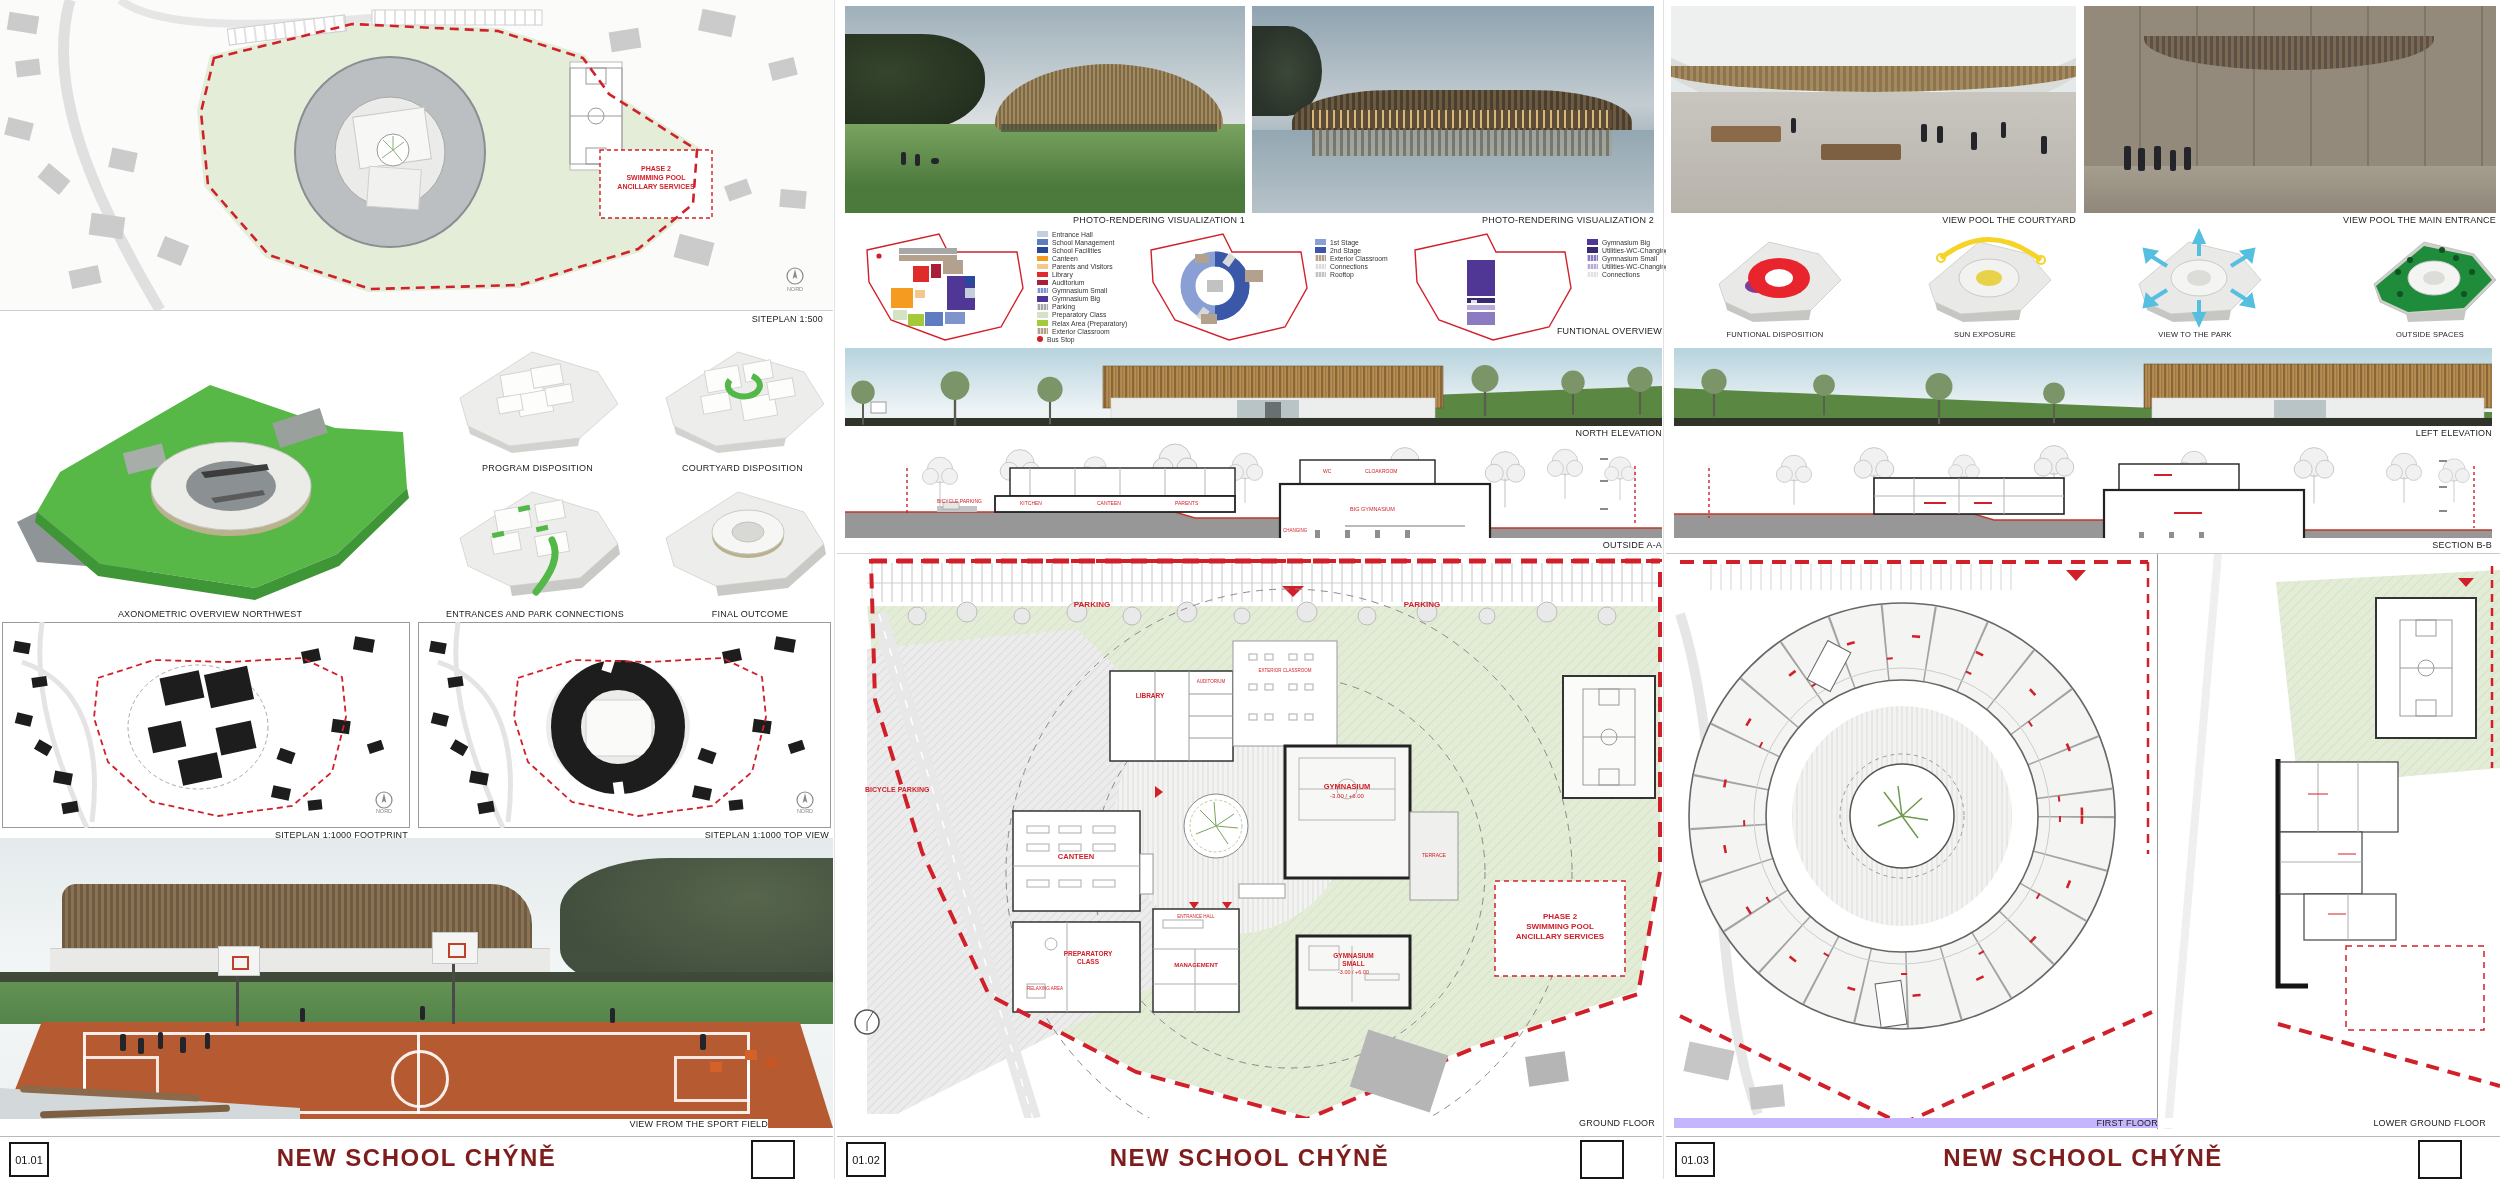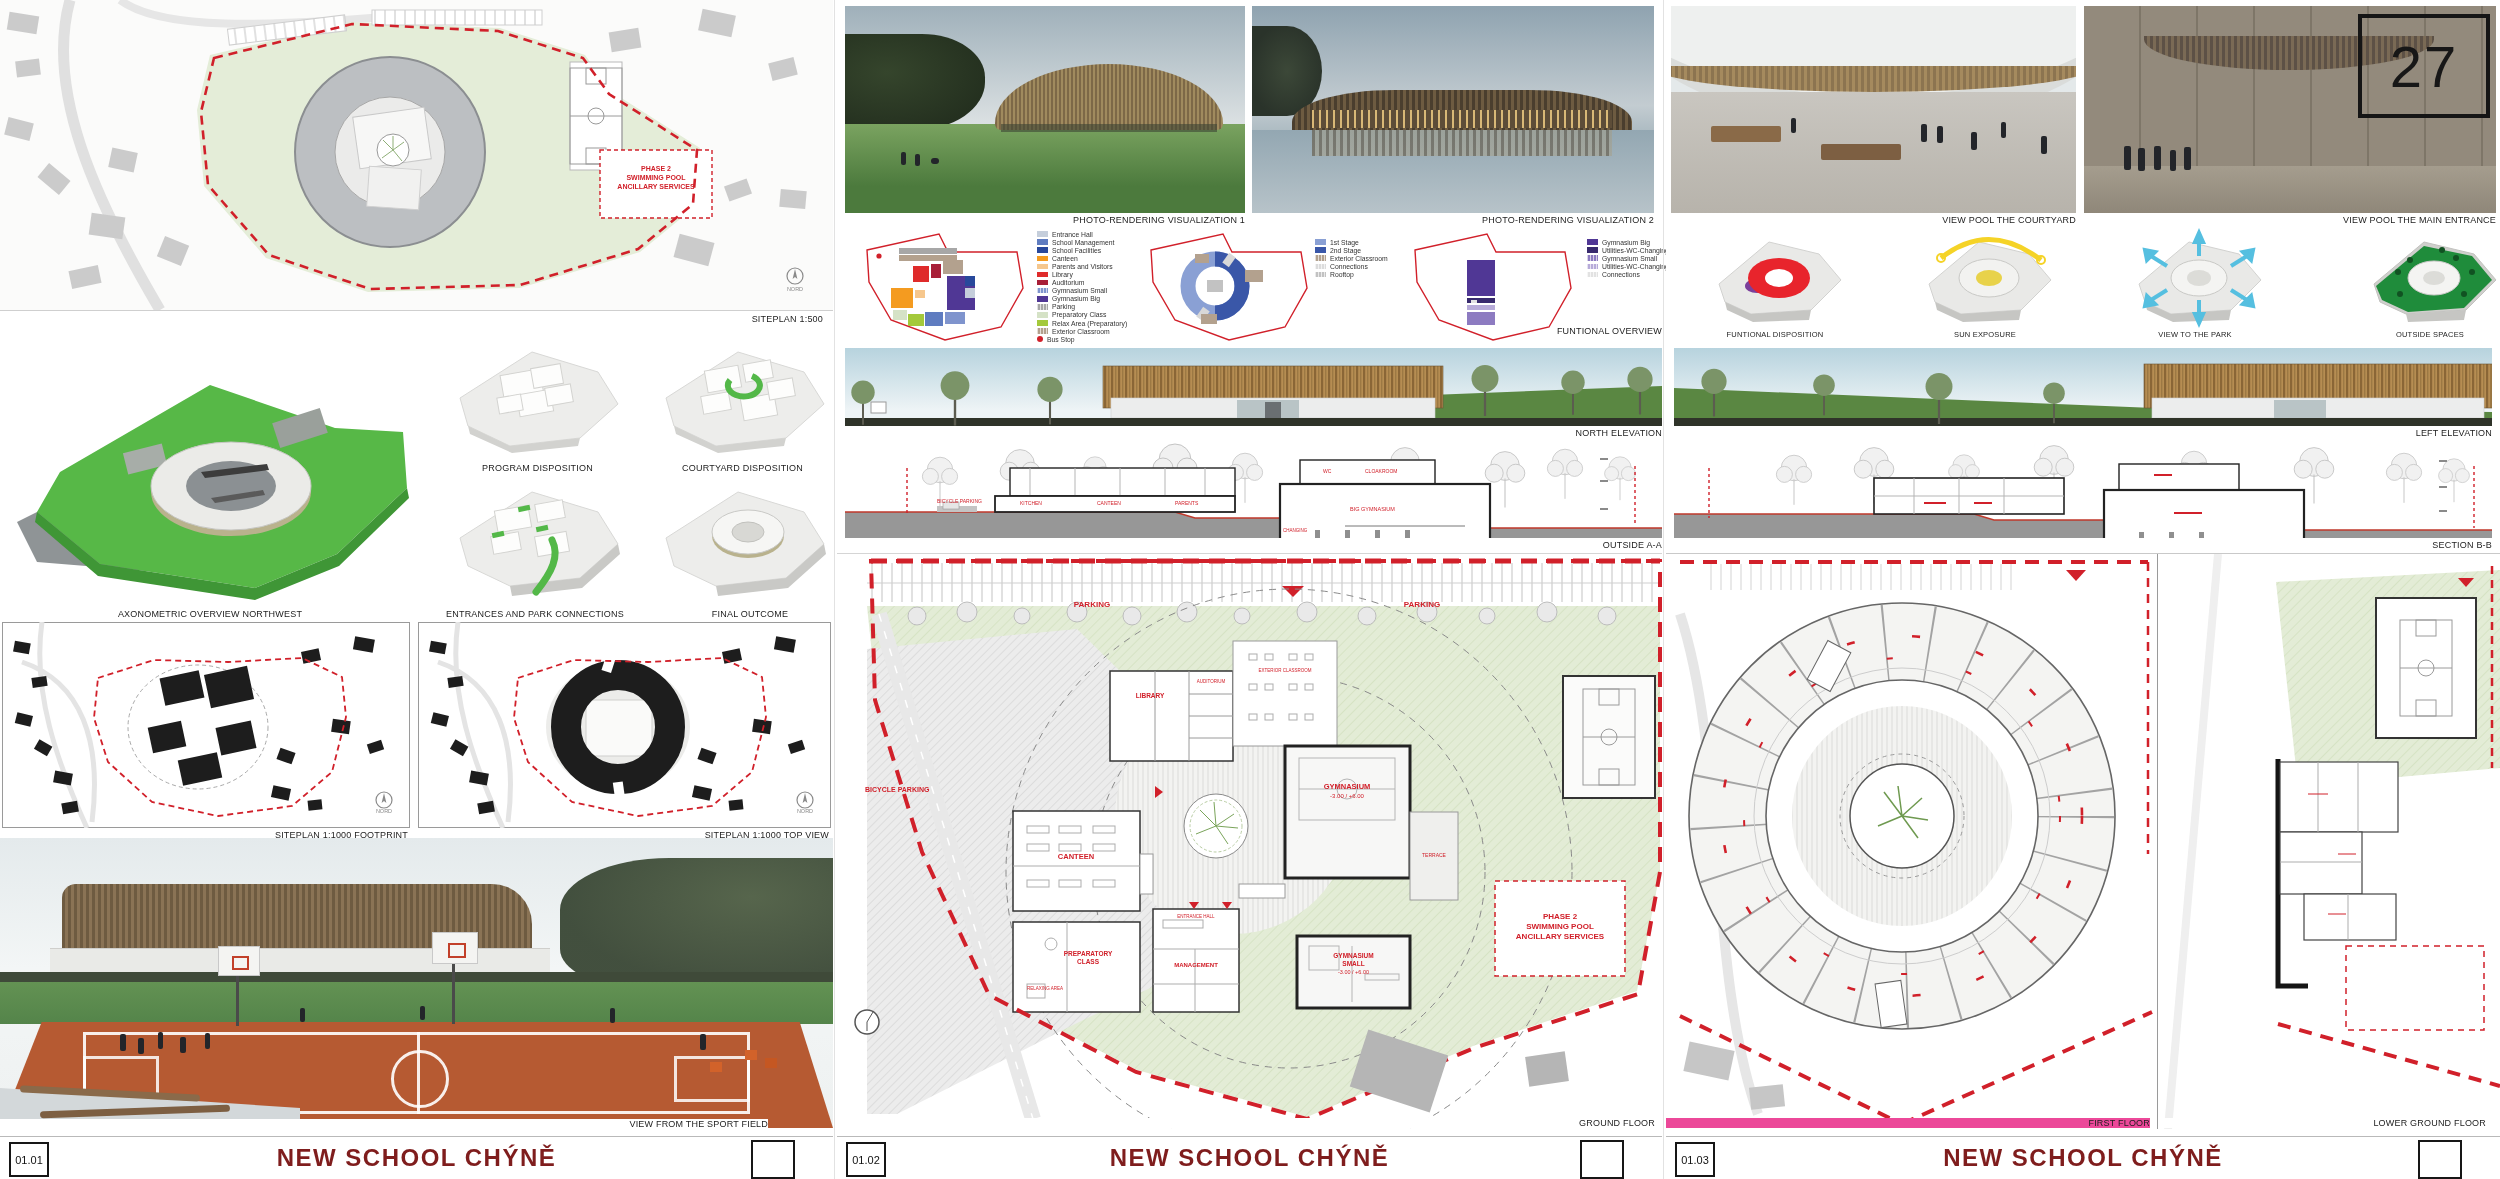--- a/index.html
+++ b/index.html
@@ -699,21 +699,20 @@
   <div class="cap" style="left:5px;top:215px;width:405px">VIEW POOL THE COURTYARD</div>
 
   <div class="viz" style="left:418px;top:6px;width:412px;height:207px;background:repeating-linear-gradient(90deg,#938a7c 0 55px,#7e7668 55px 57px),linear-gradient(#9a9183,#6f675c)">
     <div class="abs" style="left:60px;top:30px;width:290px;height:34px;background:repeating-linear-gradient(90deg,#5d5146 0 3px,#7a6a55 3px 6px);border-radius:0 0 50% 50%/0 0 90% 90%"></div>
     <div class="abs" style="left:0;top:160px;width:412px;height:47px;background:linear-gradient(#a59d8e,#8f8779)"></div>
     <div class="ppl" style="left:40px;top:140px;width:7px;height:24px"></div>
     <div class="ppl" style="left:54px;top:142px;width:7px;height:23px"></div>
     <div class="ppl" style="left:70px;top:140px;width:7px;height:24px"></div>
     <div class="ppl" style="left:86px;top:144px;width:6px;height:21px"></div>
     <div class="ppl" style="left:100px;top:141px;width:7px;height:23px"></div>
-    <div class="abs" style="right:6px;top:8px;width:124px;height:96px;border:4px solid #151515;display:flex;align-items:center;justify-content:center;font-size:58px;color:#171717;letter-spacing:2px">27</div>
   </div>
   <div class="cap" style="left:418px;top:215px;width:412px">VIEW POOL THE MAIN ENTRANCE</div>
 
   <svg class="abs" style="left:25px;top:228px" viewBox="0 0 168 100" width="168" height="100">
     <polygon points="28,56 78,14 128,26 150,52 120,82 60,86 34,74" fill="#e9e9e7" stroke="#d2d2d0"></polygon>
     <polygon points="34,74 60,86 120,82 118,92 62,94 36,82" fill="#c6c6c3"></polygon>
     <ellipse cx="66" cy="58" rx="12" ry="7" fill="#7b3f9b"></ellipse>
         <ellipse cx="80" cy="42" rx="9" ry="6" fill="#d14fa2"></ellipse>
     <ellipse cx="88" cy="50" rx="31" ry="20" fill="#e8242c"></ellipse>
         <ellipse cx="88" cy="50" rx="14" ry="9" fill="#fff"></ellipse>
@@ -883,21 +882,21 @@
       <g stroke="#d1202a">
             <line x1="150" y1="240" x2="170" y2="240"></line>
             <line x1="180" y1="300" x2="198" y2="300"></line>
             <line x1="170" y1="360" x2="188" y2="360"></line>
           </g>
       <line x1="334" y1="12" x2="334" y2="214" stroke="#d1202a" stroke-width="2.5" stroke-dasharray="8 6"></line>
       <rect x="188" y="392" width="138" height="84" fill="none" stroke="#d1202a" stroke-width="1.5" stroke-dasharray="6 5"></rect>
       <path d="M120,470 L342,532" stroke="#d1202a" stroke-width="4" stroke-dasharray="13 9"></path>
       <polygon points="300,24 316,24 308,33" fill="#d1202a"></polygon>
     </svg>
-    <div class="cap" style="left:0;top:564px;width:484px;background:#ec4899">FIRST FLOOR</div>
+    <div class="cap" style="left:8px;top:564px;width:484px;background:#c4b5fd">FIRST FLOOR</div>
     <div class="cap" style="left:492px;top:564px;width:328px;background:#fff">LOWER GROUND FLOOR</div>
   </div>
 
   <div class="tbar">
     <div class="numbox">01.03</div>
     <div class="btitle">NEW SCHOOL CHÝNĚ</div>
     <div class="embox"></div>
   </div>
 </div>
 

